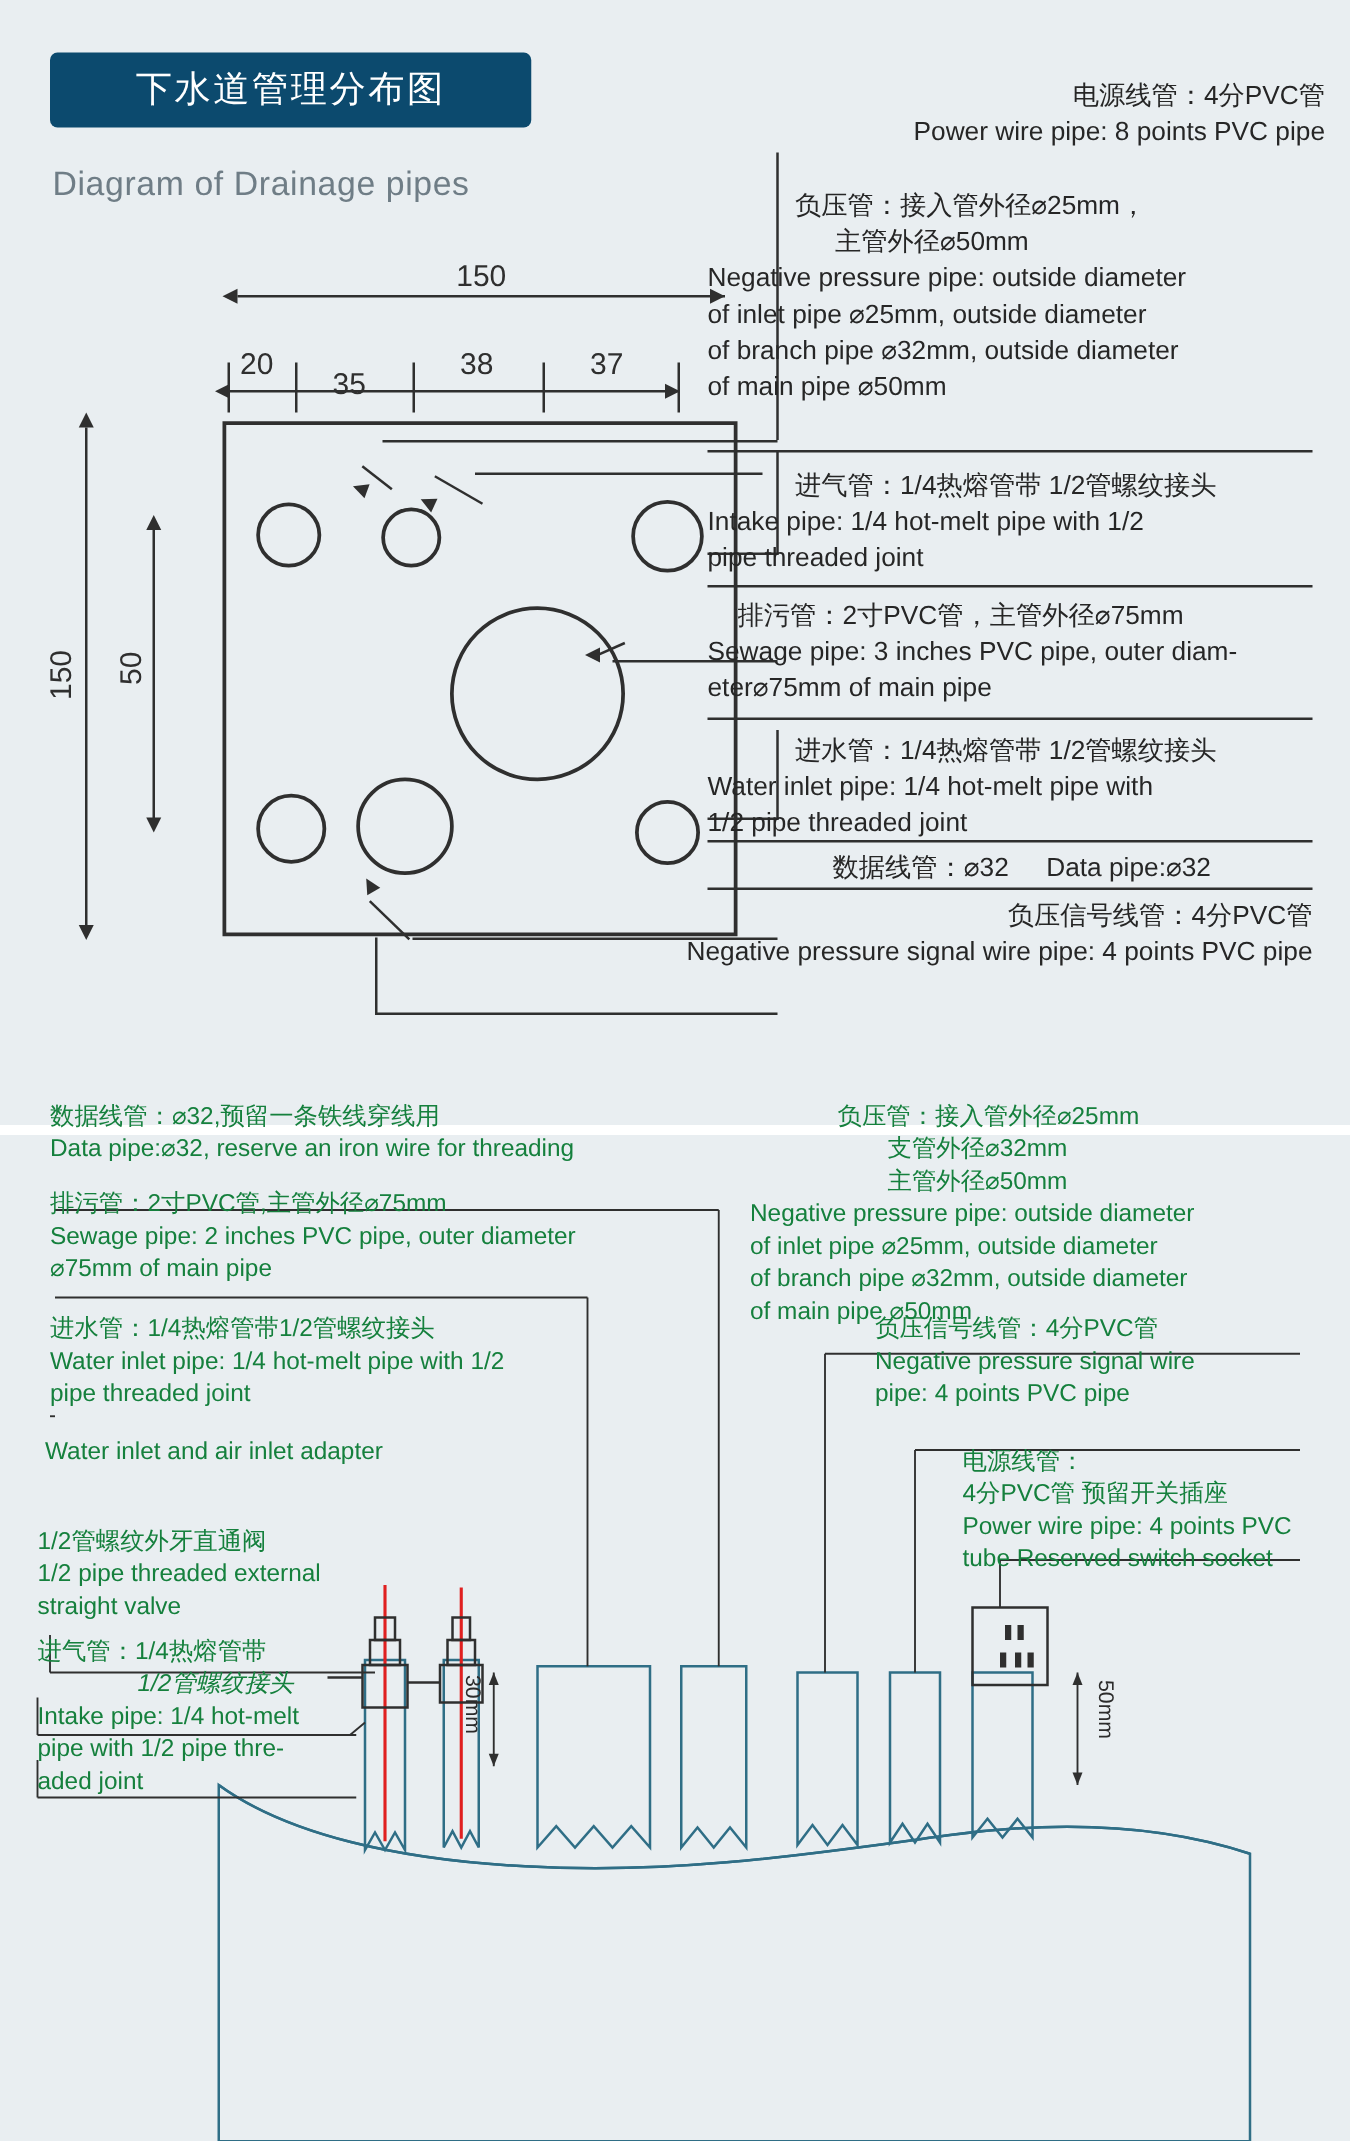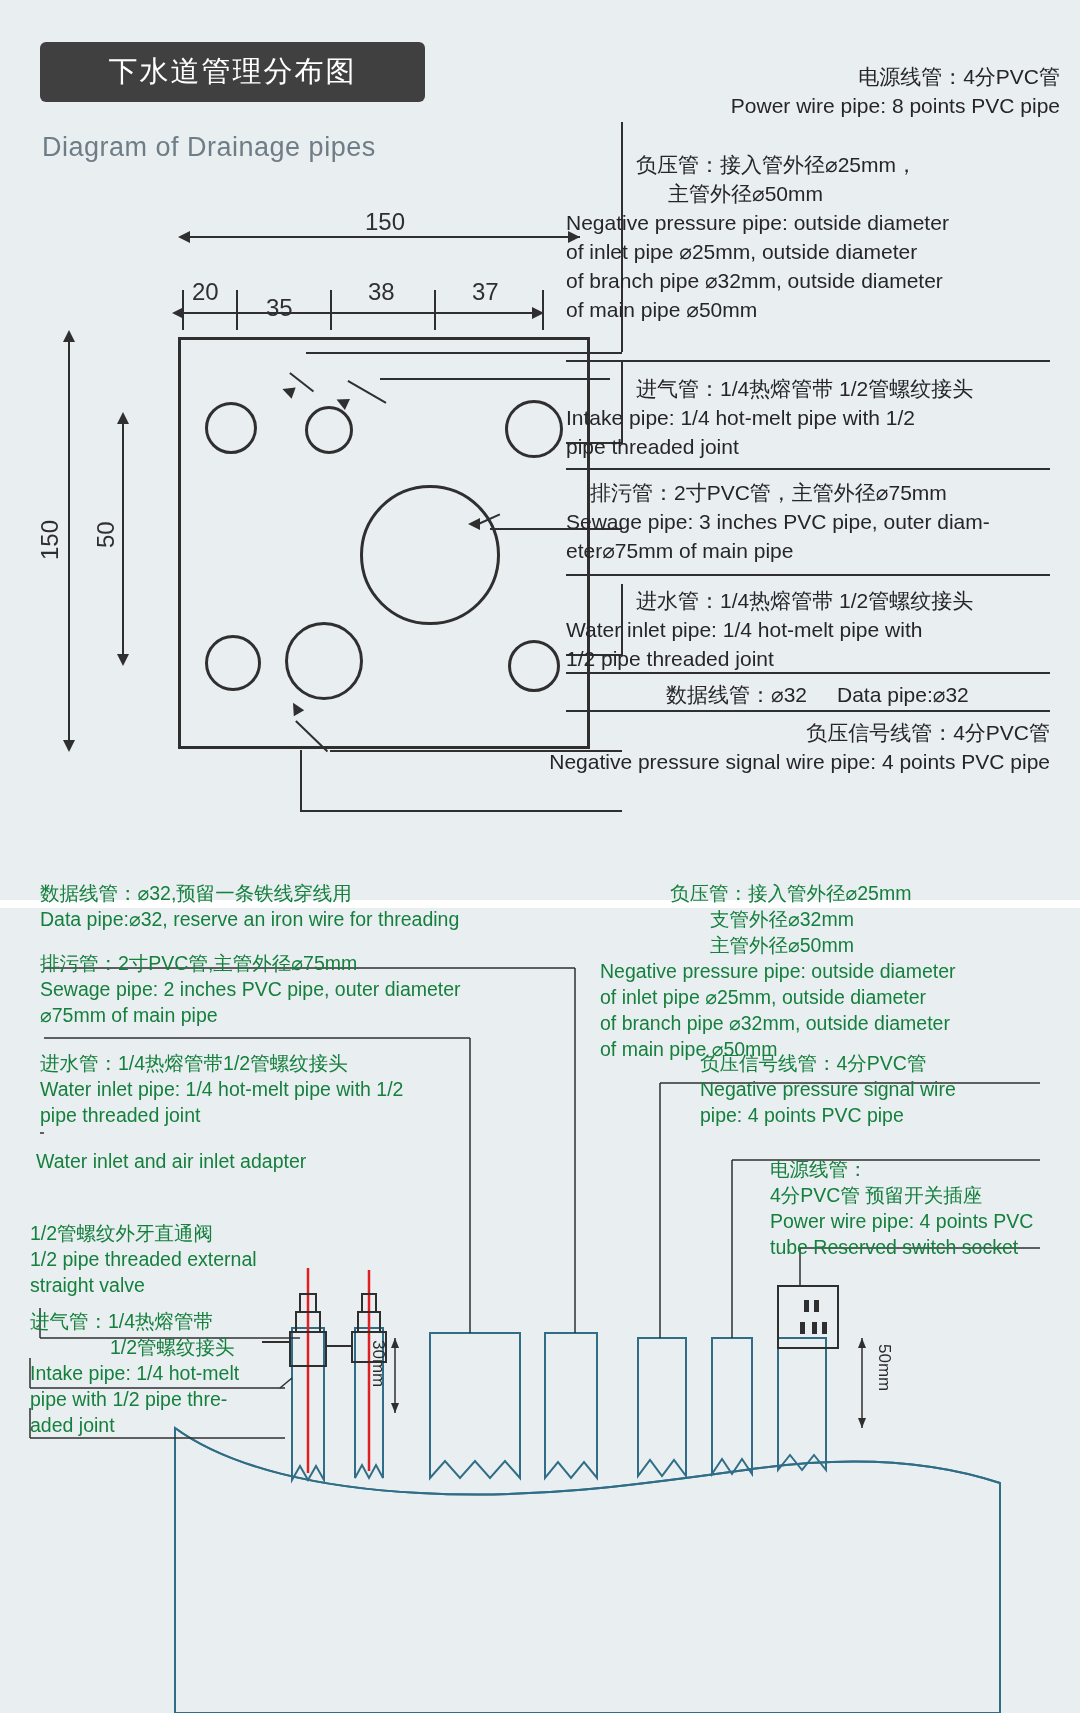--- a/index.html
+++ b/index.html
@@ -12,21 +12,21 @@
     overflow:hidden;
   }
   .panel{position:absolute;left:0;width:1080px;background:#e9eef1;}
   #top-panel{top:0;height:900px;}
   #divider{position:absolute;top:900px;left:0;width:1080px;height:8px;background:#ffffff;}
   #bottom-panel{top:908px;height:805px;}
 
   
   #title-badge{
     position:absolute;left:40px;top:42px;width:385px;height:60px;
-    background:#404040;border-radius:6px;
+    background:#0c4a6e;border-radius:6px;
     display:flex;align-items:center;justify-content:center;
   }
   #title-badge span{color:#fff;font-size:29px;letter-spacing:2px;}
   #subtitle{
     position:absolute;left:42px;top:132px;font-size:27px;color:#6f7d86;letter-spacing:.5px;
   }
 
   
   #plate{
     position:absolute;left:178px;top:337px;width:412px;height:412px;
@@ -279,21 +279,21 @@
   </div>
 
   <div class="b-callout" style="left:30px;top:312px;width:400px;">
     <div>1/2管螺纹外牙直通阀</div>
     <div>1/2 pipe threaded external</div>
     <div>straight valve</div>
   </div>
 
   <div class="b-callout" style="left:30px;top:400px;width:400px;">
     <div>进气管：1/4热熔管带</div>
-    <div style="padding-left:80px;">1/2管螺纹接头</div>
+    <div style="padding-left:80px;font-style:italic;">1/2管螺纹接头</div>
     <div>Intake pipe: 1/4 hot-melt</div>
     <div>pipe with 1/2 pipe thre-</div>
     <div>aded joint</div>
   </div>
 
   <div class="b-callout" style="left:600px;top:-28px;width:450px;">
     <div style="padding-left:70px;">负压管：接入管外径⌀25mm</div>
     <div style="padding-left:110px;">支管外径⌀32mm</div>
     <div style="padding-left:110px;">主管外径⌀50mm</div>
     <div>Negative pressure pipe: outside diameter</div>

